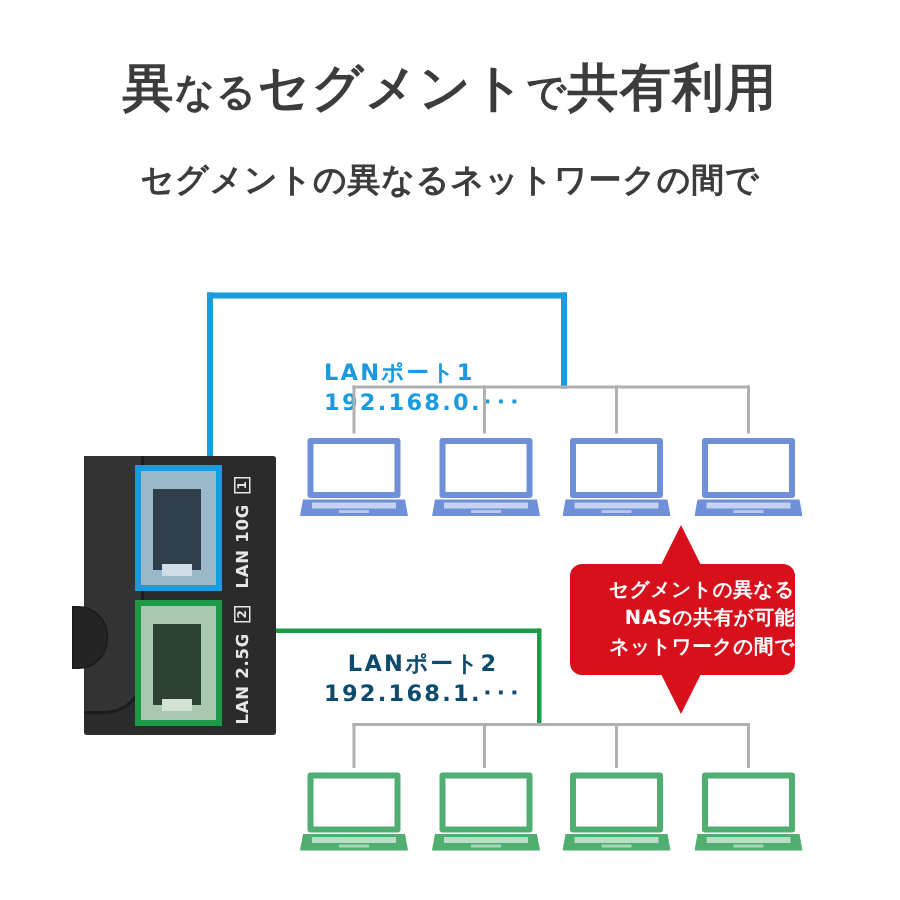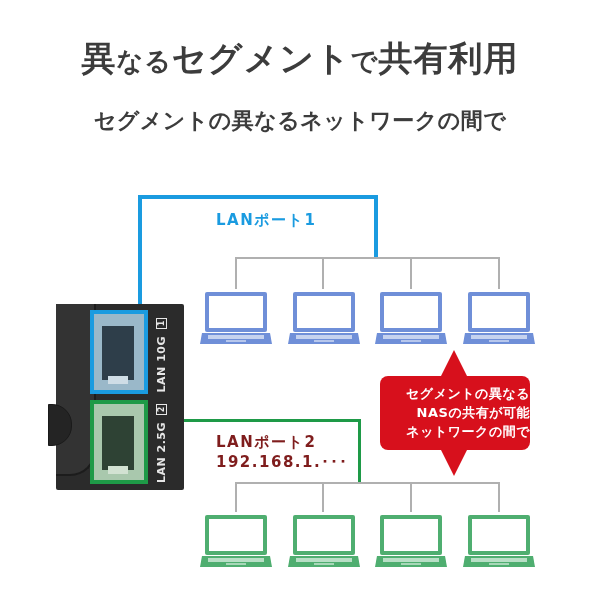--- a/index.html
+++ b/index.html
@@ -2,22 +2,22 @@
 <html><head>
 <meta charset="utf-8">
 <style>
   html, body { margin: 0; padding: 0; background: #ffffff; }
   body { width: 600px; height: 600px; position: relative; overflow: hidden; font-family: "DejaVu Sans", "Liberation Sans", sans-serif; }
   .title { position: absolute; left: 0; top: 36px; width: 600px; text-align: center; font-size: 34px; font-weight: bold; color: #3c3c3c; letter-spacing: 1px; }
   .title .small { font-size: 26px; }
   .subtitle { position: absolute; left: 0; top: 104px; width: 600px; text-align: center; font-size: 22px; font-weight: bold; color: #3c3c3c; line-height: 34px; letter-spacing: 0.5px; }
   .line { position: absolute; }
   .port-label { position: absolute; font-size: 15px; font-weight: bold; letter-spacing: 1.5px; line-height: 20px; }
-  .port-label.blue { color: #1a9be0; }
-  .port-label.green { color: #7f1d1d; }
+  .port-label.blue { color: #1a9be0; margin-top: 28px; }
+  .port-label.green { color: #0c4a6e; text-align: center; }
   .device { position: absolute; left: 56px; top: 304px; width: 128px; height: 186px; background: #2b2b2b; border-radius: 2px; }
   .device-curve { position: absolute; left: 0; top: 0; width: 38px; height: 170px; border-right: 2px solid #1c1c1c; border-bottom: 2px solid #1c1c1c; border-radius: 0 0 26px 0; background: #333; }
   .device-knob { position: absolute; left: -8px; top: 100px; width: 22px; height: 40px; border-radius: 0 20px 20px 0; background: #242424; border: 1px solid #1a1a1a; }
   .jack { position: absolute; width: 58px; height: 84px; border: 4px solid; box-sizing: border-box; }
   .jack.blue { left: 34px; top: 6px; border-color: #1a9be0; background: #9ab8c9; }
   .jack.green { left: 34px; top: 96px; border-color: #1e9a47; background: #a9c8ad; }
   .jack-inner { position: absolute; left: 8px; top: 12px; width: 32px; height: 54px; background: #2e3e4a; }
   .jack.green .jack-inner { background: #2e4234; }
   .jack-tab { position: absolute; left: 14px; top: 62px; width: 20px; height: 8px; background: #cfdde6; }
   .jack.green .jack-tab { background: #d2e2d2; }
@@ -36,20 +36,21 @@
 <div class="subtitle">
   <div>セグメントの異なるネットワークの間で</div>
 </div>
 
 <div class="line" style="left:138px; top:195px; width:4px; height:116px; background:#1a9be0;"></div>
 <div class="line" style="left:138px; top:195px; width:240px; height:4px; background:#1a9be0;"></div>
 <div class="line" style="left:374px; top:195px; width:4px; height:64px; background:#1a9be0;"></div>
 
 <div class="port-label blue" style="left:216px; top:210px;">
   <div>LANポート1</div>
+  <div>192.168.0.･･･</div>
 </div>
 
 <div class="line" style="left:235px; top:257px; width:265px; height:2px; background:#b0b0b0;"></div>
 <div class="line" style="left:235px; top:257px; width:2px; height:32px; background:#b0b0b0;"></div>
 <div class="line" style="left:322px; top:257px; width:2px; height:32px; background:#b0b0b0;"></div>
 <div class="line" style="left:410px; top:257px; width:2px; height:32px; background:#b0b0b0;"></div>
 <div class="line" style="left:498px; top:257px; width:2px; height:32px; background:#b0b0b0;"></div>
 
 <div id="blue-laptops">
     <div class="laptop" style="left: 200px; top: 290px;"><svg width="72" height="56" viewBox="0 0 72 56">

